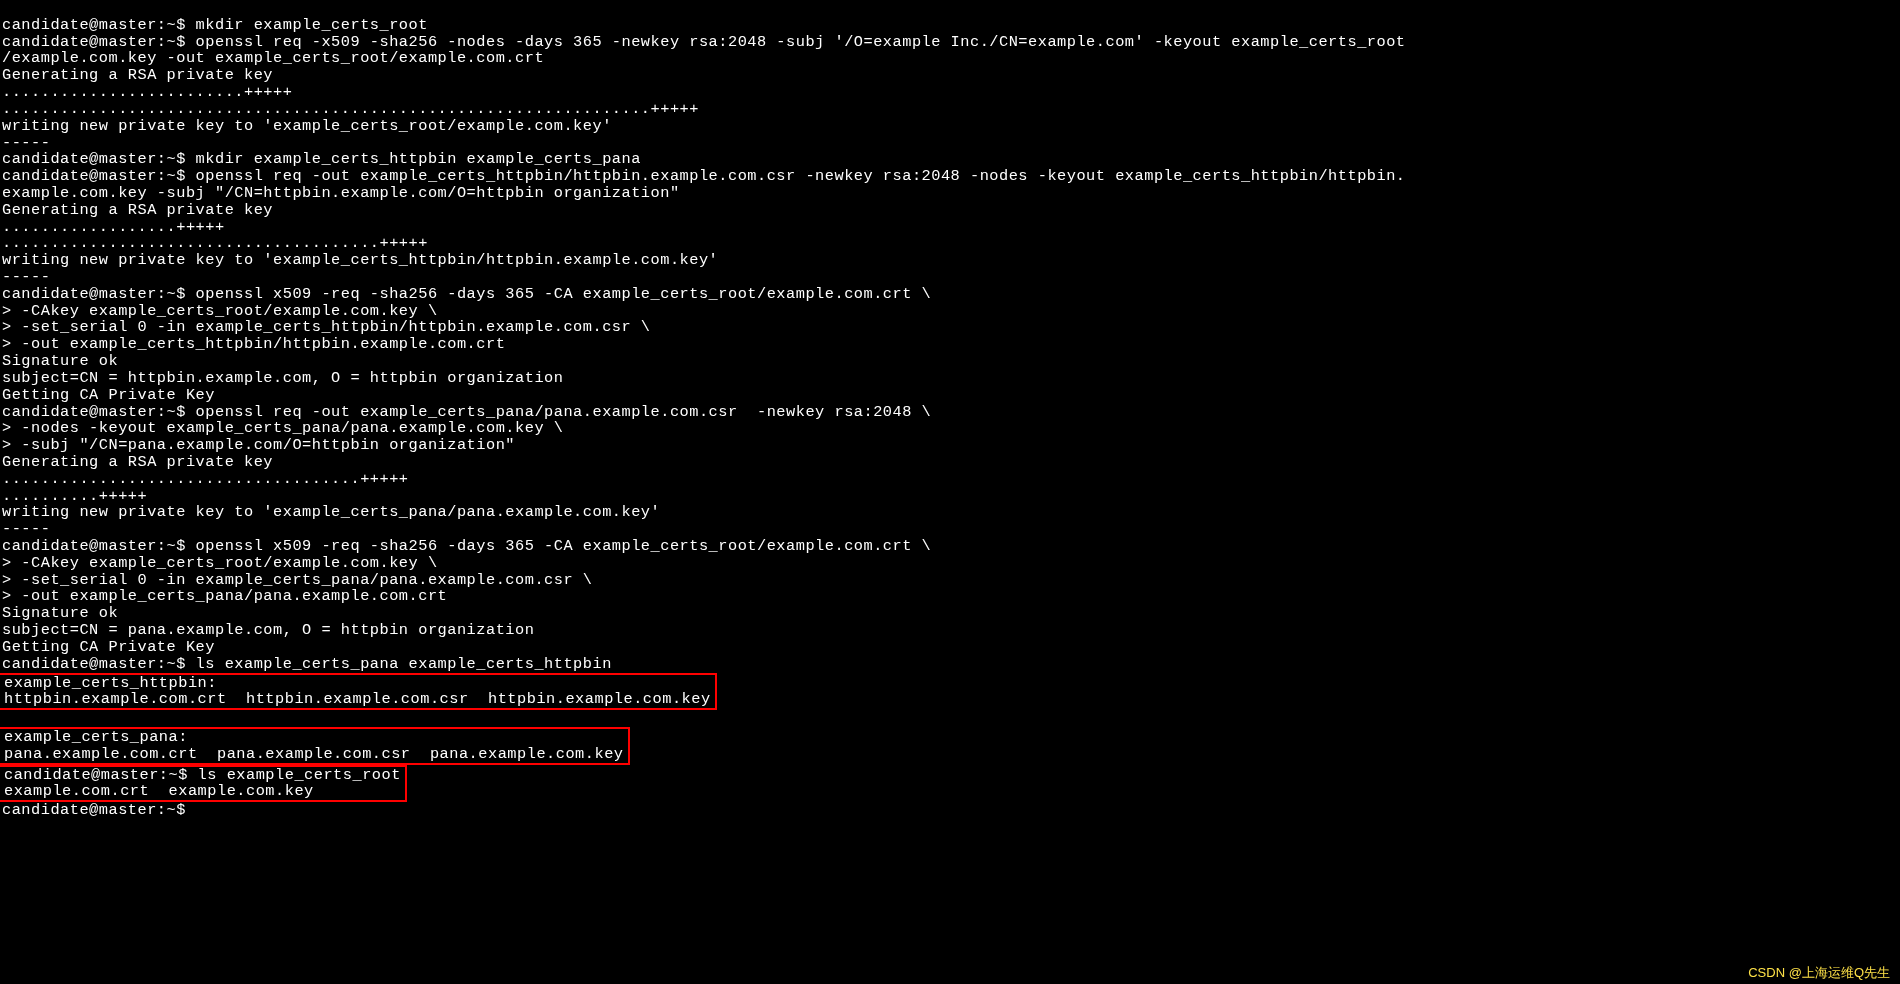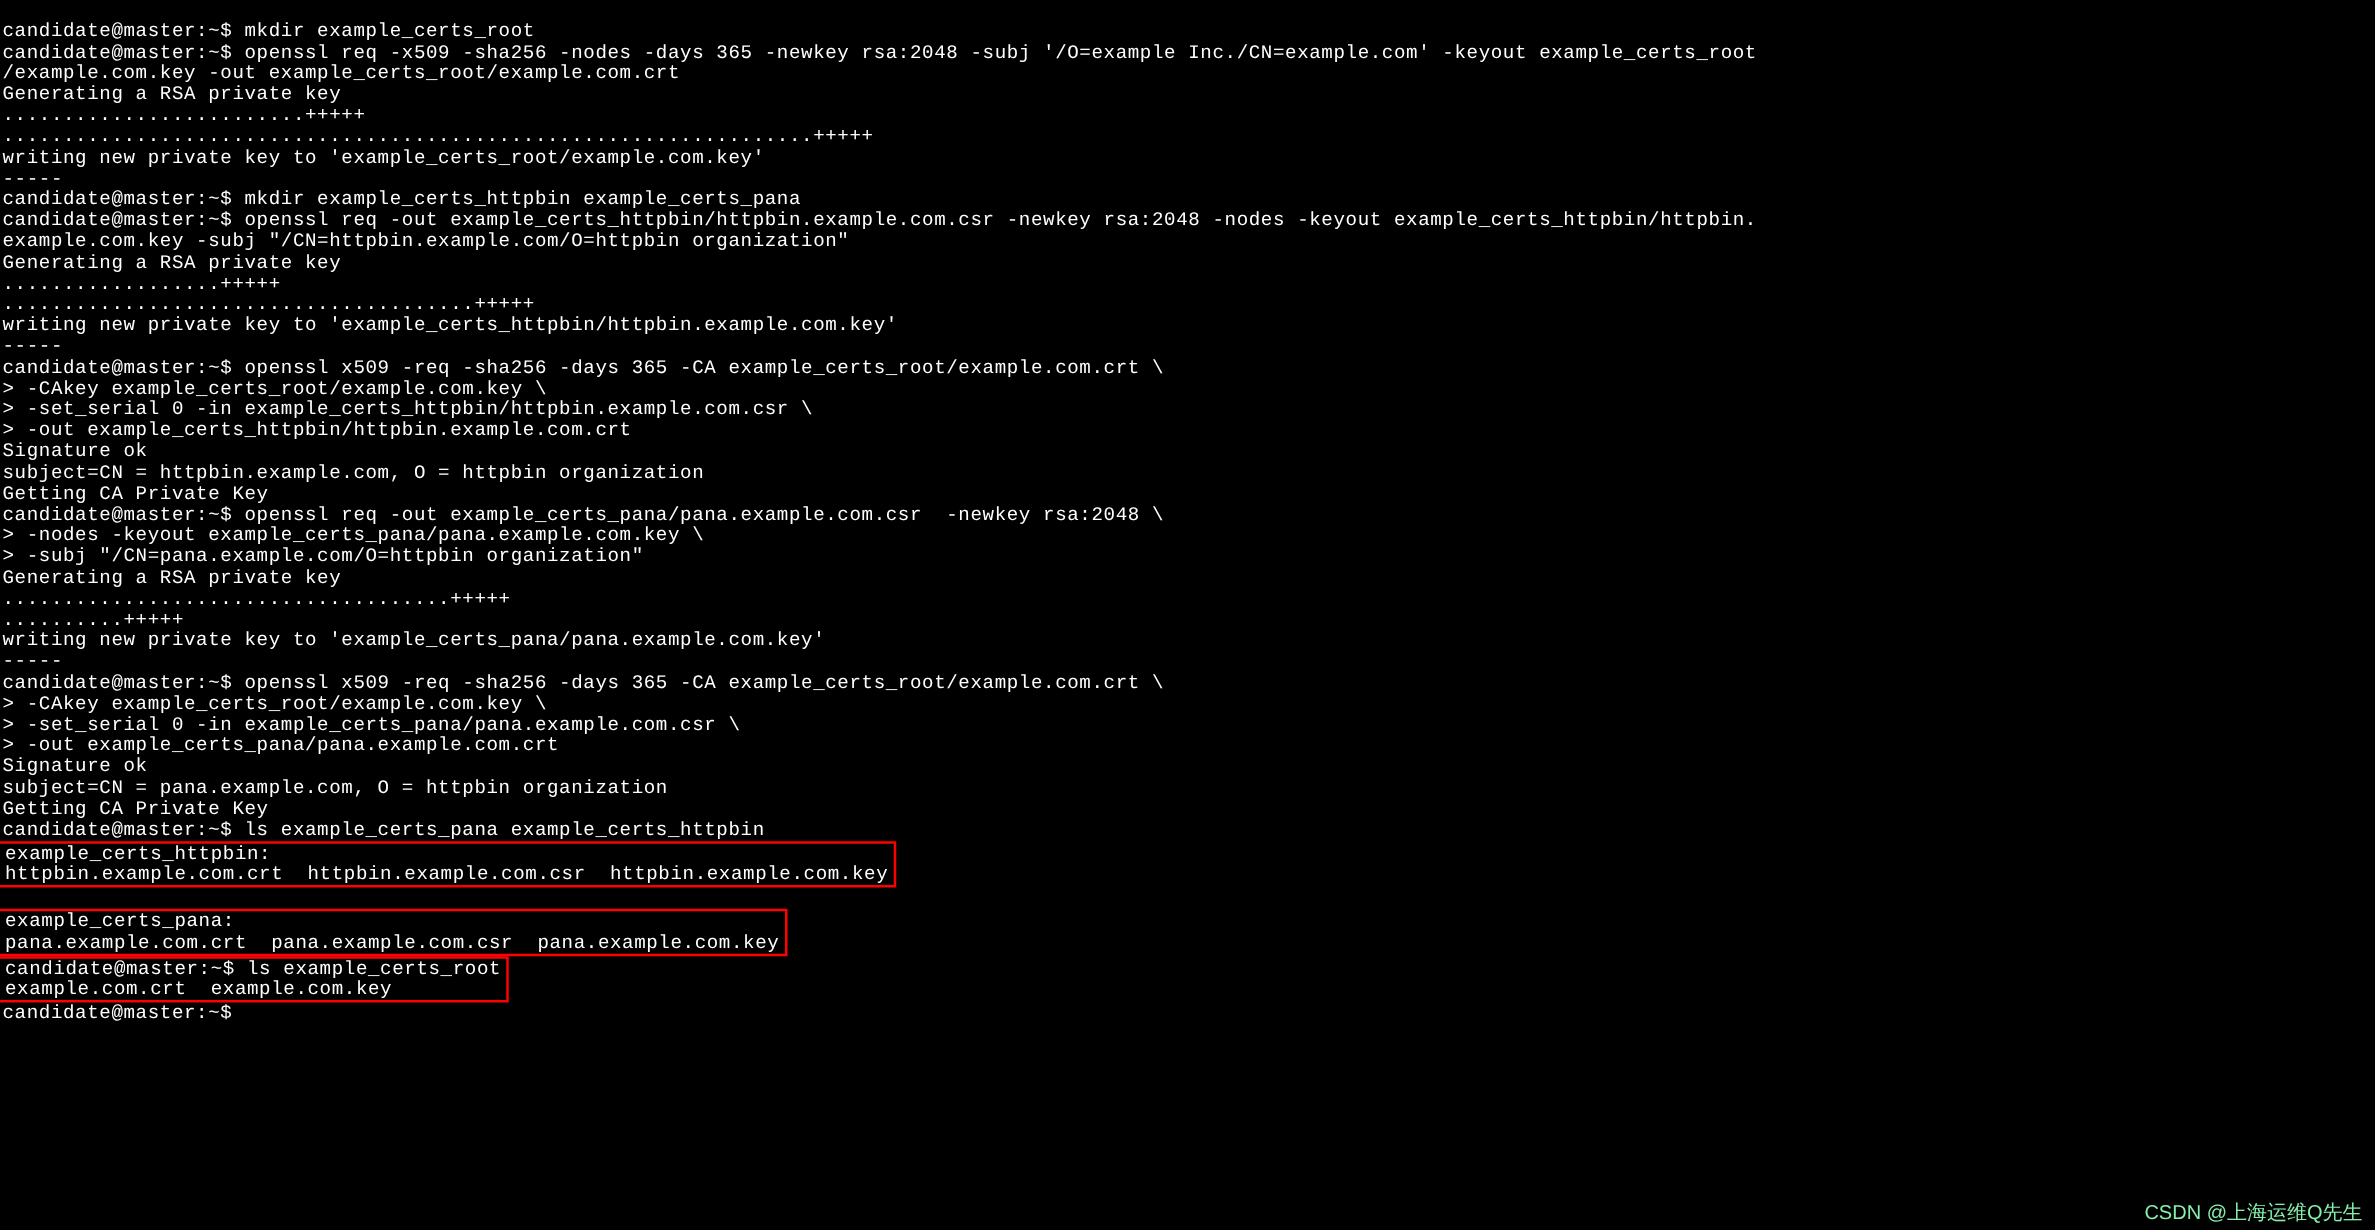--- a/index.html
+++ b/index.html
@@ -26,22 +26,22 @@
     .highlighted-box {
       border: 2px solid #ff0000;
       display: inline-block;
       padding: 0 4px;
       margin-left: -4px;
     }
     .watermark {
       position: fixed;
       bottom: 4px;
       right: 10px;
-      color: #86efac;
-      font-size: 16px;
+      color: #fde047;
+      font-size: 13px;
       font-family: Arial, sans-serif;
       letter-spacing: 0;
     }
   </style>
 </head>
 <body>
 
 <div class="terminal">
 <span>candidate@master:~$ mkdir example_certs_root</span>
 <span>candidate@master:~$ openssl req -x509 -sha256 -nodes -days 365 -newkey rsa:2048 -subj '/O=example Inc./CN=example.com' -keyout example_certs_root</span>

